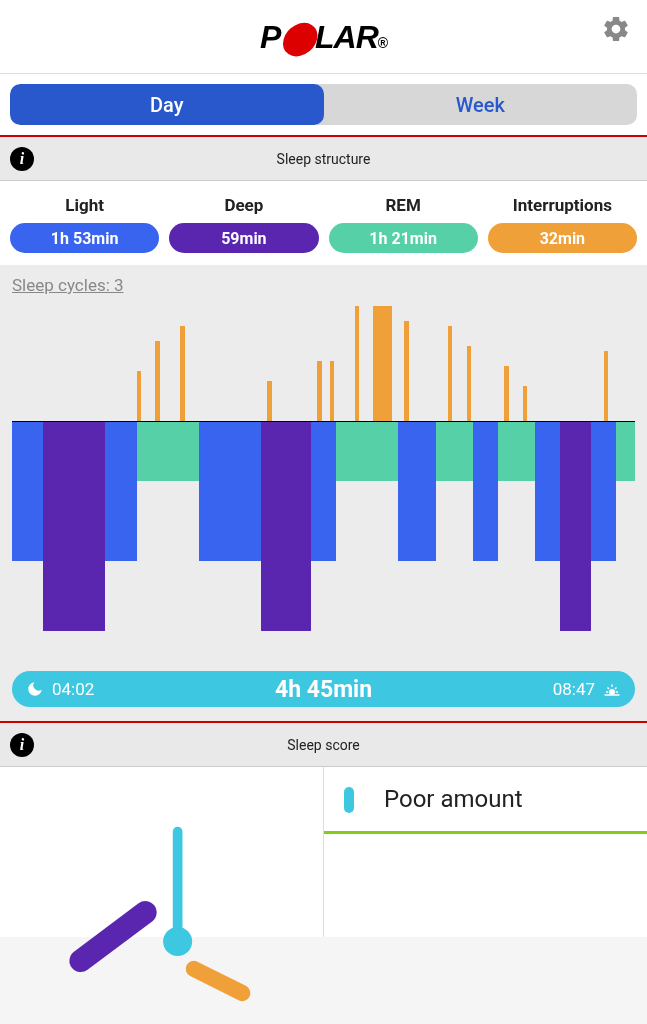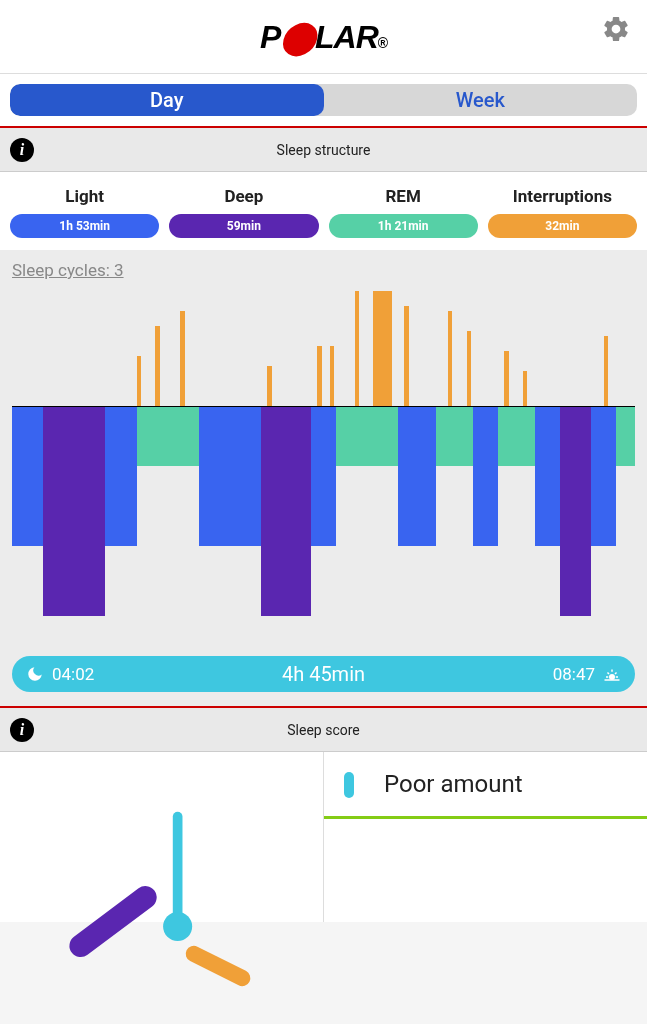--- a/index.html
+++ b/index.html
@@ -40,21 +40,21 @@
   .tab-row {
     background: #fff;
     padding: 10px;
     border-bottom: 2px solid #c00;
   }
   .tab-wrap {
     display: flex;
     background: #d7d7d7;
     border-radius: 10px;
     overflow: hidden;
-    height: 32px;
+    height: 41px;
   }
   .tab {
     flex: 1;
     display: flex;
     align-items: center;
     justify-content: center;
     font-size: 20px;
     font-weight: 500;
     cursor: pointer;
   }
@@ -107,27 +107,27 @@
     align-items: center;
     gap: 8px;
     font-weight: bold;
   }
   .legend-label {
     font-size: 17px;
     color: #222;
   }
   .pill {
     width: 100%;
-    height: 24px;
+    height: 30px;
     border-radius: 15px;
     display: flex;
     align-items: center;
     justify-content: center;
     color: #fff;
-    font-size: 12px;
+    font-size: 16px;
   }
   .pill.light { background: #3964f0; }
   .pill.deep { background: #5a26b0; }
   .pill.rem { background: #56d0a6; }
   .pill.int { background: #f0a038; }
   .chart-area {
     background: #ececec;
     padding: 10px 12px 14px 12px;
   }
   .cycles-label {
@@ -174,22 +174,22 @@
   .time-left, .time-right {
     display: flex;
     align-items: center;
     gap: 8px;
     font-size: 17px;
   }
   .time-center {
     position: absolute;
     left: 50%;
     transform: translateX(-50%);
-    font-size: 20px;
-    font-weight: 400;
+    font-size: 23px;
+    font-weight: 700;
   }
   .time-right { margin-left: auto; }
   .moon-icon, .sun-icon { width: 18px; height: 18px; }
   .hr-red {
     height: 2px;
     background: #c00;
     border: none;
   }
   .score-body {
     display: flex;

